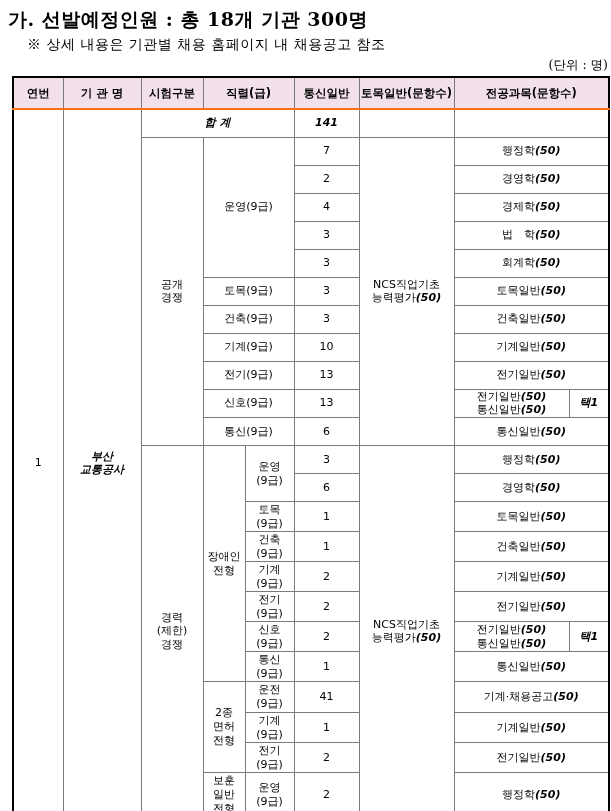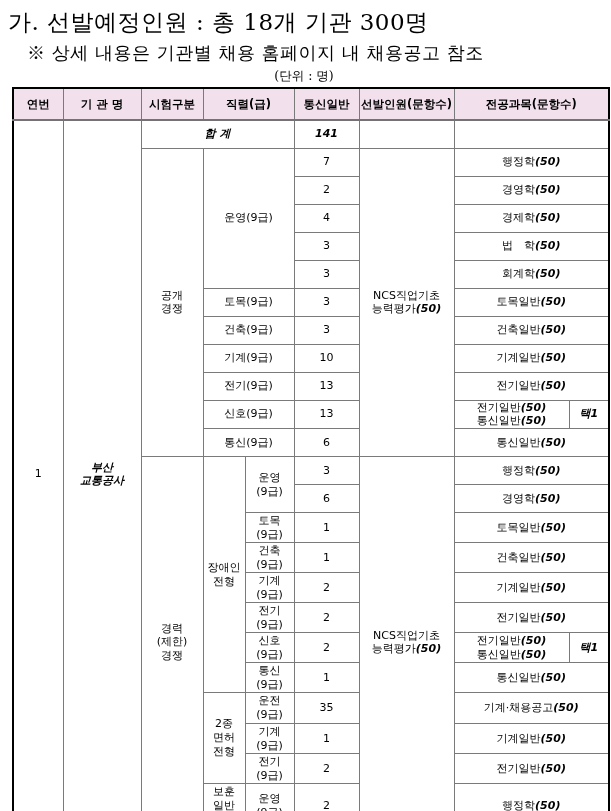--- a/index.html
+++ b/index.html
@@ -3,43 +3,43 @@
 <meta charset="utf-8">
 <style>
   * { box-sizing: border-box; }
   html,body { margin:0; padding:0; }
   body {
     width:611px; height:811px; overflow:hidden; background:#ffffff; color:#000;
     font-family:"DejaVu Sans","Liberation Sans",sans-serif;
   }
   .title {
     font-family:"DejaVu Serif","Liberation Serif",serif;
-    font-size:23px; font-weight:400; letter-spacing:0.5px;
+    font-size:19px; font-weight:700; letter-spacing:0.5px;
     margin:7px 0 3px 8px;
   }
   .note {
     font-family:"DejaVu Serif","Liberation Serif",serif;
-    font-size:18px; letter-spacing:0.5px; margin:0 0 0 27px;
+    font-size:14px; letter-spacing:0.5px; margin:0 0 0 27px;
   }
   .unit {
     font-family:"DejaVu Serif","Liberation Serif",serif;
-    font-size:12.5px; text-align:center; margin:3px 3px 2px 0;
+    font-size:12.5px; text-align:right; margin:3px 3px 2px 0;
   }
   table.grid {
     table-layout:fixed; width:596px; margin:2px 0 0 12px;
     border-collapse:collapse; border:2px solid #000;
   }
   .grid th, .grid td {
     border:1px solid #7a7a7a; padding:0 1px;
     text-align:center; vertical-align:middle;
     font-size:11px; line-height:1.25; overflow:hidden;
   }
   .grid thead th {
     background:#F2E0EC; font-weight:bold; font-size:11.5px;
-    border-bottom:2px solid #737373;
+    border-bottom:2px solid #f97316;
   }
   .trh  { height:32px; }
   .tr28 { height:28px; }
   .tr30 { height:30px; }
   .tr31 { height:31px; }
   .tr45 { height:45px; }
   .b { font-weight:bold;font-style:italic; }
   .blk { display:block; }
   td b { font-weight:bold;font-style:italic; }
 </style>
@@ -62,21 +62,21 @@
       <col style="width:115px">
       <col style="width:40px">
   </colgroup>
   <thead>
     <tr class="trh">
       <th>연번</th>
       <th>기 관 명</th>
       <th>시험구분</th>
       <th colspan="2">직렬(급)</th>
       <th>통신일반</th>
-      <th>선발인원(문항수)</th>
+      <th>토목일반(문항수)</th>
       <th colspan="2">전공과목(문항수)</th>
     </tr>
   </thead>
   <tbody>
 
     <tr class="tr28">
       <td rowspan="24">1</td>
       <td rowspan="24" class="b">
         <span class="blk">부산</span>
         <span class="blk">교통공사</span>
@@ -231,21 +231,21 @@
     <tr class="tr31">
       <td rowspan="3">
         <span class="blk">2종</span>
         <span class="blk">면허</span>
         <span class="blk">전형</span>
       </td>
       <td>
         <span class="blk">운전</span>
         <span class="blk">(9급)</span>
       </td>
-      <td>35</td>
+      <td>41</td>
       <td colspan="2"><span>기계·채용공고</span><b>(50)</b></td>
     </tr>
     <tr class="tr30">
       <td>
         <span class="blk">기계</span>
         <span class="blk">(9급)</span>
       </td>
       <td>1</td>
       <td colspan="2"><span>기계일반</span><b>(50)</b></td>
     </tr>

